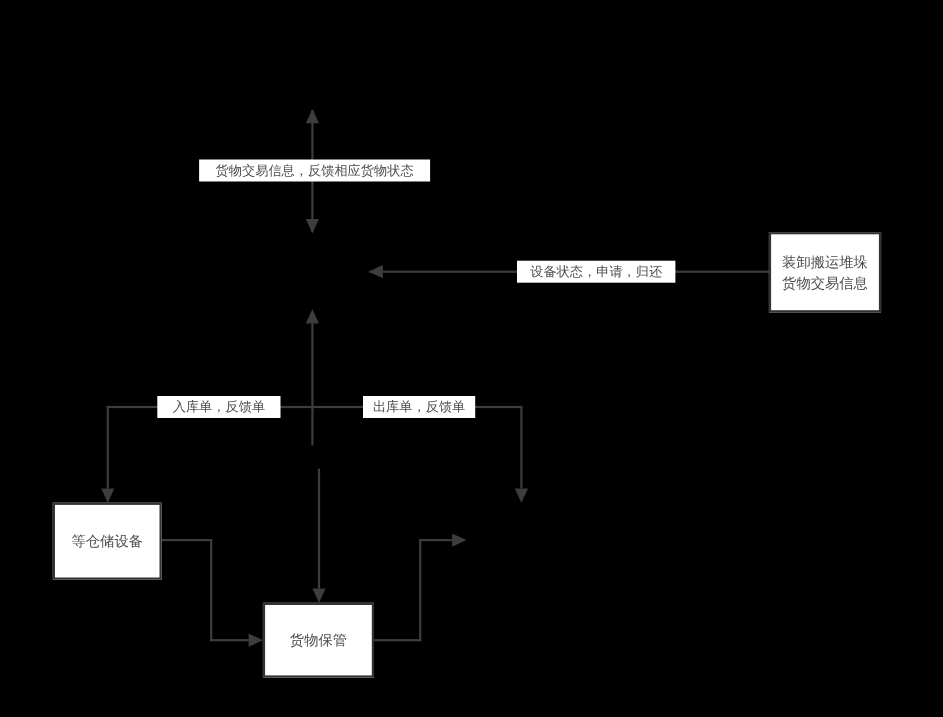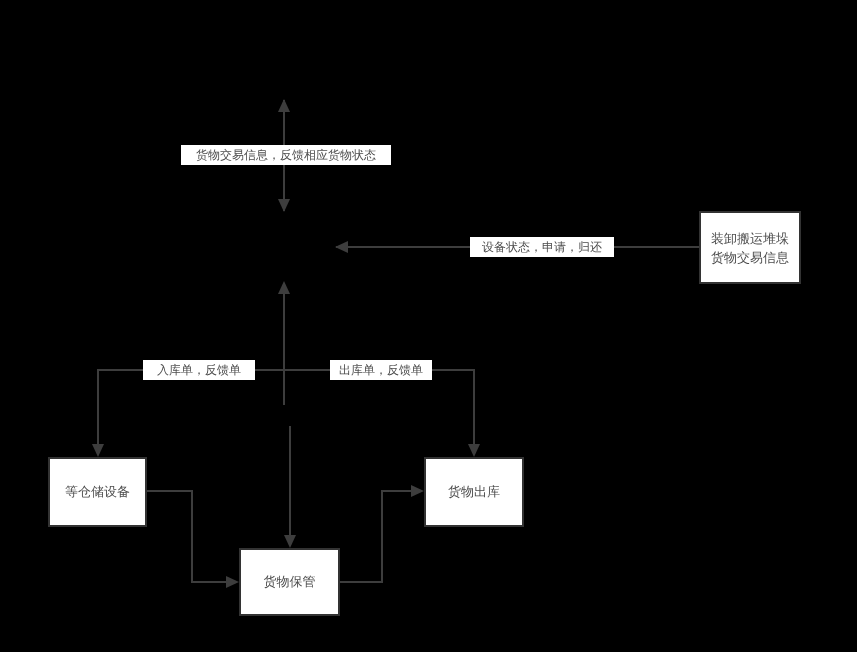--- a/index.html
+++ b/index.html
@@ -110,21 +110,18 @@
     <span class="two-line">
       <span>装卸搬运堆垛</span><br>
       <span>货物交易信息</span>
     </span>
   </div>
 
   <div class="node" style="left:48px;top:457px;width:99px;height:70px">
     <span>等仓储设备</span>
   </div>
 
-  <div class="node" style="left:424px;top:457px;width:100px;height:70px">
-    <span>货物出库</span>
-  </div>
 
   <div class="node" style="left:239px;top:548px;width:101px;height:68px">
     <span>货物保管</span>
   </div>
 
 </div>
 
 </body></html>

